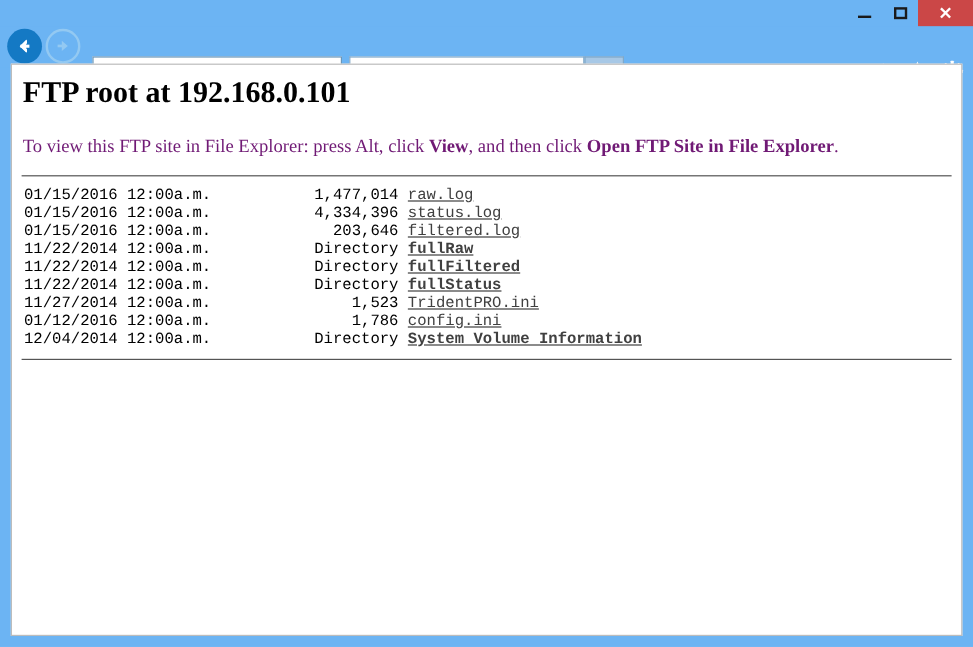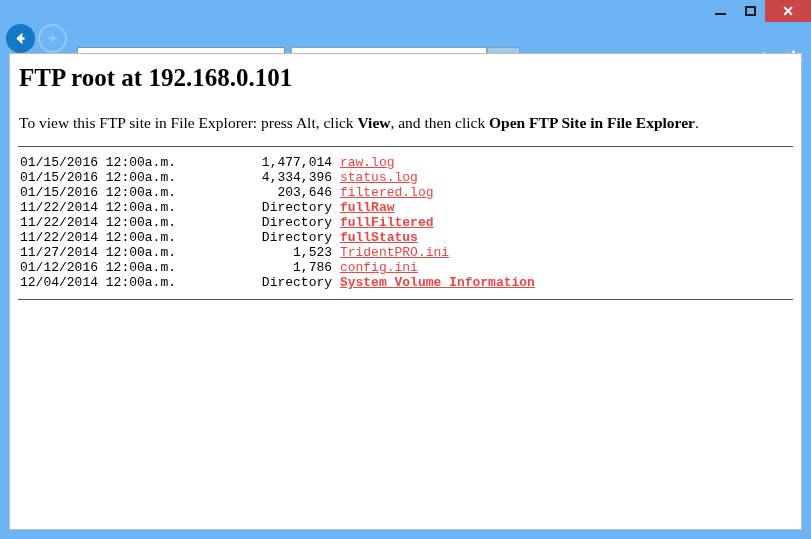--- a/index.html
+++ b/index.html
@@ -251,21 +251,21 @@
     font-size: 25px;
     font-weight: bold;
     color: #000000;
     margin: 10px 0 0 9px;
     letter-spacing: 0px;
   }
 
   .instructions {
     font-family: "Liberation Serif", serif;
     font-size: 15.5px;
-    color: #000000;
+    color: #701a75;
     margin: 22px 0 0 9px;
   }
   .instructions b { font-weight: bold; }
 
   .rule {
     height: 0;
     border: none;
     border-top: 1px solid #545454;
     margin: 14px 8px 0 8px;
   }
@@ -278,21 +278,21 @@
     font-size: 13px;
     line-height: 15px;
     color: #000000;
     margin: 8px 0 0 10px;
     white-space: pre;
   }
   .listing .row {
     white-space: pre;
   }
   .listing a {
-    color: #ef4444;
+    color: #404040;
     text-decoration: underline;
   }
   .listing a.dir {
     font-weight: bold;
     text-decoration: underline;
   }
 </style>
 </head>
 <body>
 

